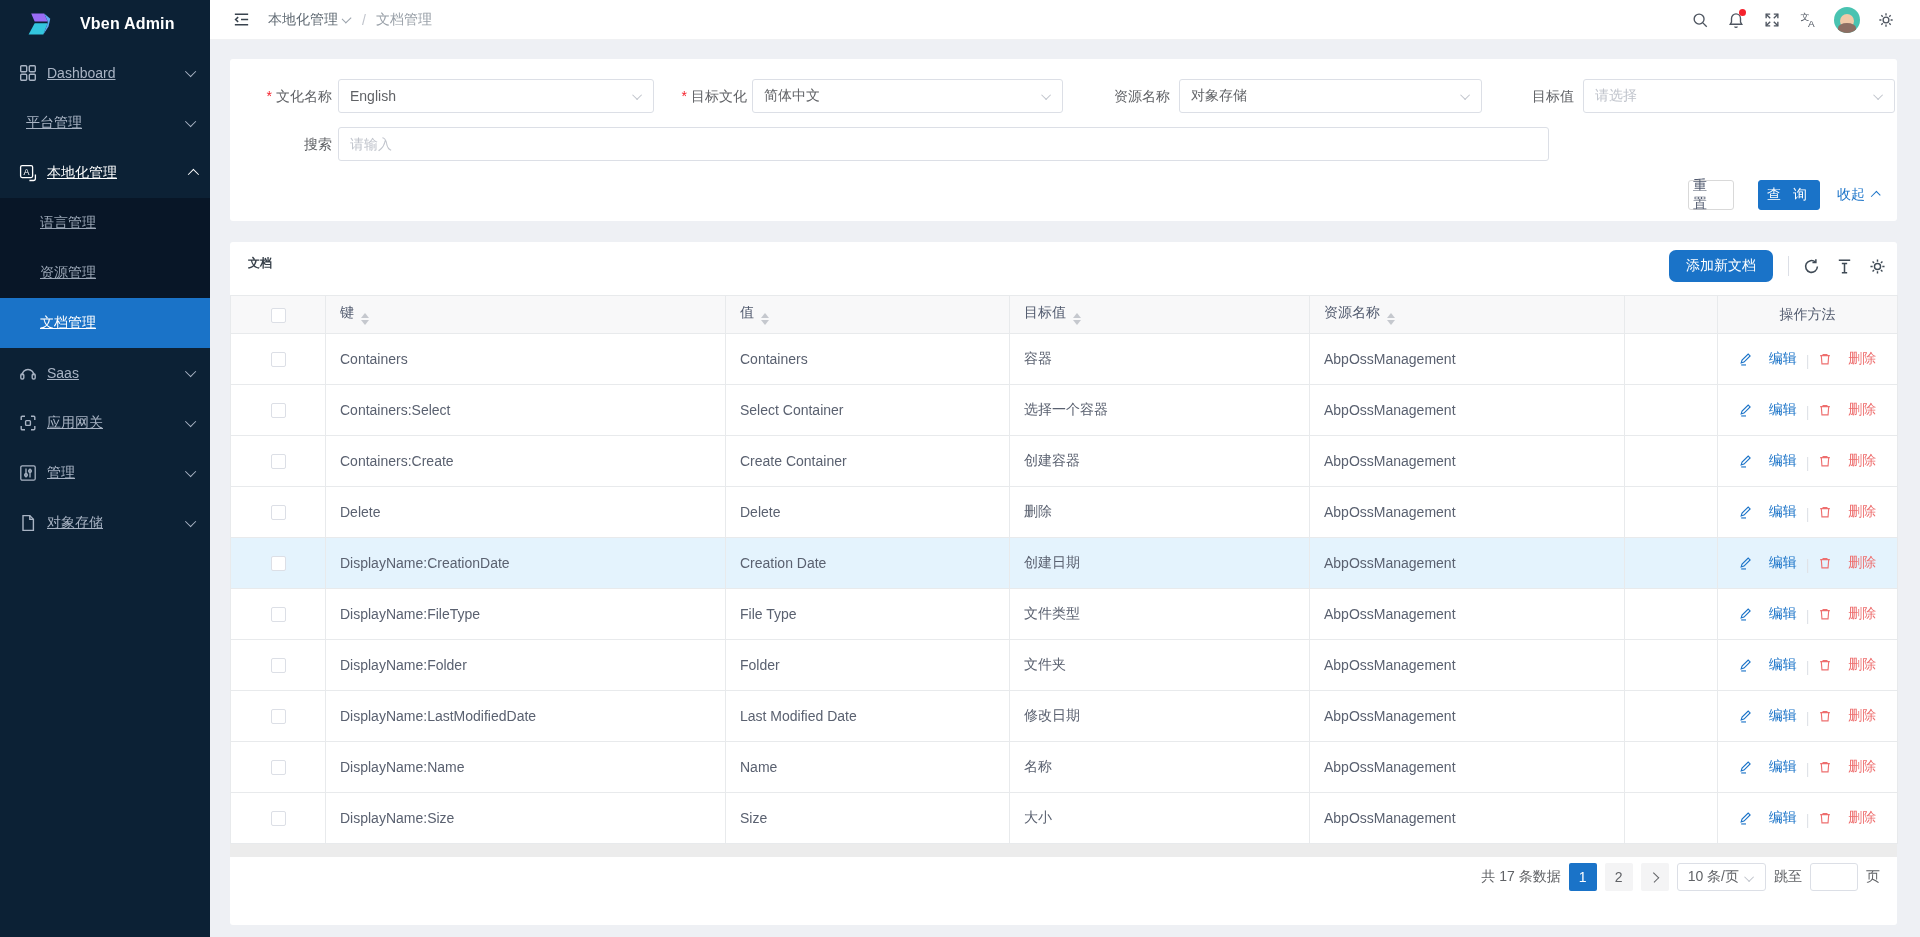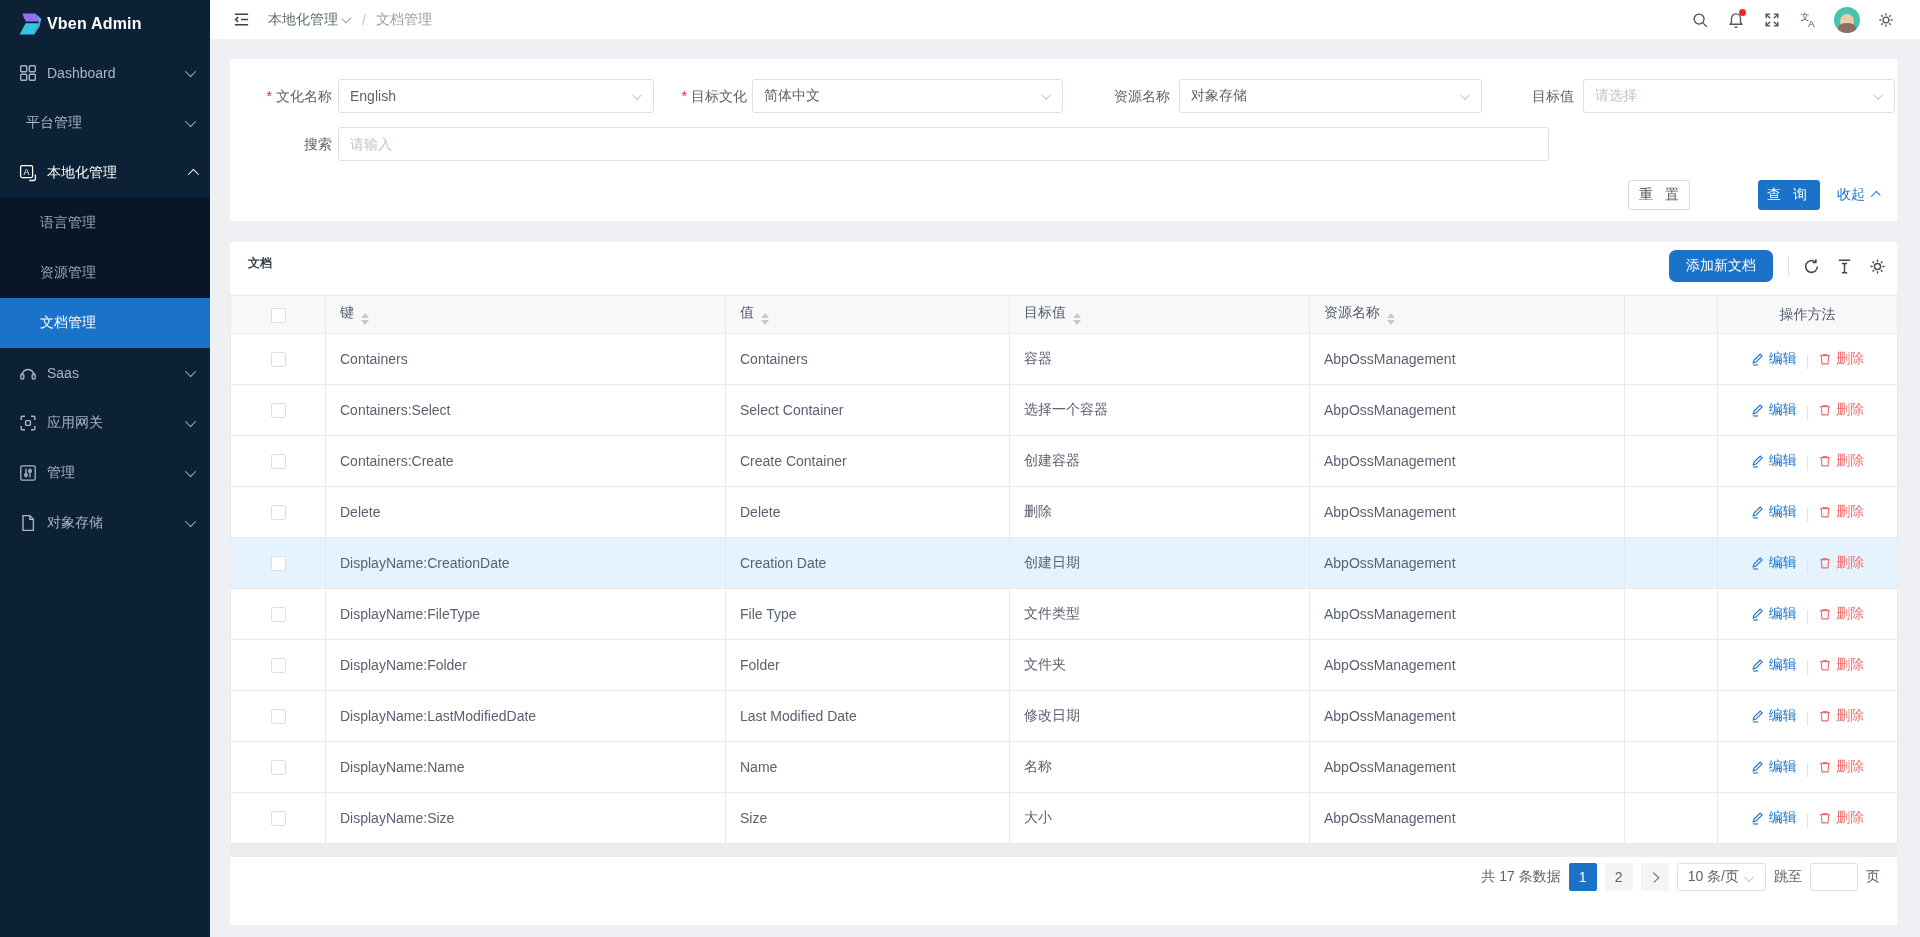--- a/index.html
+++ b/index.html
@@ -3,26 +3,26 @@
 <meta charset="utf-8">
 <style>
   * { margin:0; padding:0; box-sizing:border-box; }
   html,body { width:1920px; height:937px; overflow:hidden;
     font-family:"Liberation Sans","DejaVu Sans",sans-serif; font-size:14px; color:#515a6e; }
   body { background:#eef0f4; position:relative; }
   svg { display:block; }
 
   
   .sidebar { position:absolute; left:0; top:0; width:210px; height:937px; background:#0c2135; z-index:5; }
-  .logo-row { height:48px; display:flex; align-items:center; padding-left:16px; gap:3px; }
+  .logo-row { height:48px; display:flex; align-items:center; padding-left:25px; gap:27px; }
   .logo-text { color:#fff; font-size:16px; font-weight:bold; letter-spacing:.2px; }
   .menu-item { height:50px; display:flex; align-items:center; padding:0 14px 0 18px;
     color:#a9b4c4; cursor:pointer; }
   .menu-item .mi-icon { width:20px; height:20px; margin-right:9px; flex:0 0 20px; }
-  .menu-item .mi-label { flex:1; white-space:nowrap; }
+  .menu-item .mi-label { flex:1; white-space:nowrap;text-decoration:underline; }
   .menu-item.noicon { padding-left:26px; }
   .menu-item.parent-open { color:#fff; }
   .submenu { background:#081627; }
   .submenu .menu-item { padding-left:40px; color:#9aa6b5; }
   .submenu .menu-item.active { background:#1a73c8; color:#fff; }
   .chev { width:8px; height:8px; border-left:1.6px solid currentColor; border-bottom:1.6px solid currentColor; flex:0 0 8px; }
   .chev.down { transform:rotate(-45deg) translateY(-2px); }
   .chev.up { transform:rotate(135deg) translateY(-2px); }
 
   
@@ -78,21 +78,21 @@
   .grid th { height:38px; background:#f8f8f9; color:#515a6e; }
   .grid td { height:51px; color:#5a6170; }
   .grid .c-check { text-align:center; padding:0; }
   .grid .c-act { text-align:center; padding:0; }
   .grid tr.highlight td { background:#e4f3fd; }
   .cbx { display:inline-block; width:15px; height:15px; border:1px solid #dcdfe6; border-radius:2px; background:#fff; vertical-align:middle; cursor:pointer; }
   .sort { display:inline-flex; flex-direction:column; gap:2px; margin-left:7px; vertical-align:-1px; cursor:pointer; }
   .sort i { width:0; height:0; border-left:4px solid transparent; border-right:4px solid transparent; display:block; }
   .sort .up { border-bottom:5px solid #c5c8ce; }
   .sort .dn { border-top:5px solid #c5c8ce; }
-  .act-link { display:inline-flex; align-items:center; gap:4px; cursor:pointer;justify-content:flex-end; }
+  .act-link { display:inline-flex; align-items:center; gap:16px; cursor:pointer;justify-content:flex-end; }
   .act-edit { color:#1a73c8; }
   .act-del { color:#ee6f6f; }
   .act-sep { color:#e0e3e8; margin:0 9px; }
 
   .hstrip { position:absolute; left:0; top:602px; width:1667px; height:13px; background:#ececec; }
 
   
   .pagination { position:absolute; right:17px; top:620px; height:30px; display:flex; align-items:center; gap:8px; color:#606266; }
   .pg-box { min-width:28px; height:28px; border-radius:2px; display:flex; align-items:center; justify-content:center; cursor:pointer; }
   .pg-num { background:#f4f4f5; color:#606266; }
@@ -286,21 +286,21 @@
 
     <span class="flabel" style="left:1260px;width:84px;top:20px">目标值</span>
     <div class="fsel" style="left:1353px;width:312px;top:20px">
       <span class="placeholder">请选择</span>
       <i class="chev down"></i>
     </div>
 
     <span class="flabel" style="left:0;width:102px;top:68px">搜索</span>
     <input class="ftext" style="left: 108px; top: 68px;" placeholder="请输入">
 
-    <div class="btn btn-plain" style="left:1398px;top:121px;width:62px">重 置</div>
+    <div class="btn btn-plain" style="left:1458px;top:121px;width:46px">重 置</div>
     <div class="btn btn-primary" style="left:1528px;top:121px;width:62px">查 询</div>
     <div class="link-collapse" style="left:1607px;top:121px">
       <span>收起</span>
       <i class="chev"></i>
     </div>
   </section>
 
   <section class="card table-card">
     <h2 class="tc-title">文档</h2>
 

